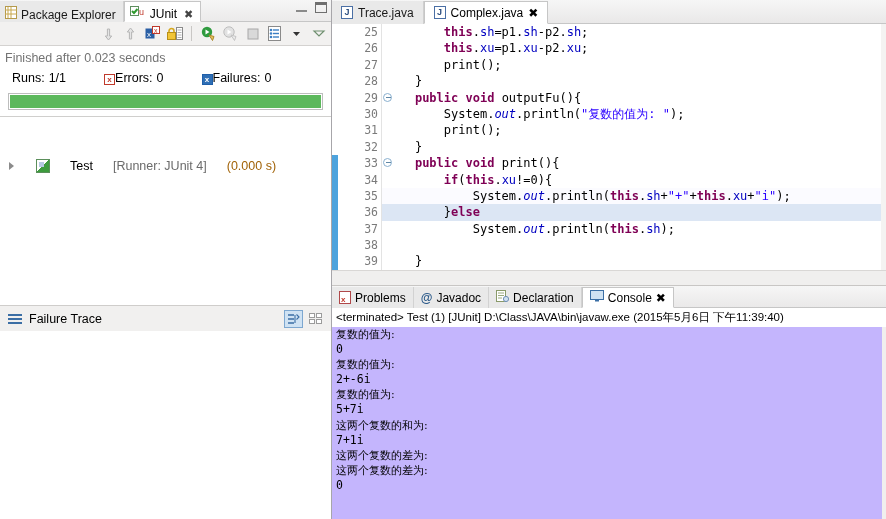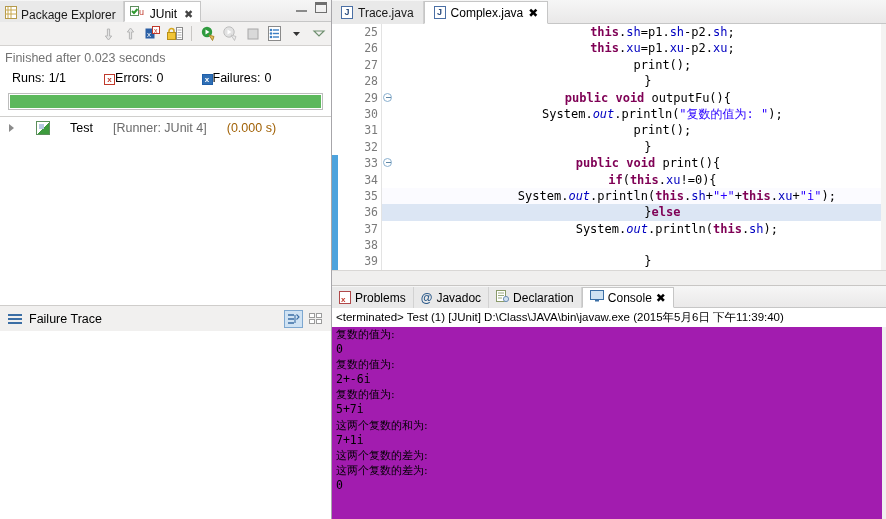--- a/index.html
+++ b/index.html
@@ -76,21 +76,21 @@
           color:#fff; font-size: 8px; line-height: 9px; text-align: center; font-weight: bold; }
 
   .progress-wrap {
     margin: 4px 8px 6px 8px; height: 17px;
     border: 1px solid #bdbdbd; background: #ffffff; padding: 1px;
   }
   .progress-bar { height: 100%; width: 100%; background: #5cb85c; }
 
   .tree-sep { border-top: 1px solid #d0cfcd; }
   .tree-area { flex: 1; background: #ffffff; overflow: hidden; position: relative; }
-  .tree-row { display: flex; align-items: center; gap: 20px; padding: 4px 0 0 9px; font-size: 12.5px; }
+  .tree-row { display: flex; align-items: center; gap: 20px; padding: 4px 0 0 9px; font-size: 12.5px; margin-top: 38px; }
   .tri { width: 0; height: 0; border-left: 5px solid #8b8b8b; border-top: 4px solid transparent; border-bottom: 4px solid transparent; margin-right: 2px; }
   .testicon { width: 14px; height: 14px; background: linear-gradient(135deg,#ffffff 50%,#3d9b3d 50%); border: 1px solid #5b8f5b; position: relative; }
   .testicon:after { content:""; position:absolute; left:2px; top:2px; width:5px; height:5px; background:#b7c9e2; }
   .tree-dim { color: #6b6b6b; }
   .tree-time { color: #a16207; }
 
   .failure-trace {
     height: 26px; background: #f1f0ef; border-top: 1px solid #cfcdcb;
     display: flex; align-items: center; padding-left: 8px; gap: 7px;
     font-size: 12.5px;
@@ -128,21 +128,21 @@
   .chbar .mark { position: absolute; left: 0; width: 6px; background: #4da3dd; }
   .gutter {
     width: 44px; background: #ffffff; color: #7a7a7a;
     font-size: 11.5px; text-align: right; position: relative;
     border-right: 1px solid #e3e3e3;
   }
   .gline { height: 16.4px; line-height: 16.4px; padding-right: 3px; position: relative; }
   .fold { position: absolute; right: -11px; top: 3px; width: 9px; height: 9px;
           border: 1px solid #8ab0cf; border-radius: 50%; background:#fff; }
   .fold:after { content:""; position:absolute; left:1.5px; top:3px; width:5px; height:1px; background:#5f87a6; }
-  .code { flex: 1; position: relative; text-align: center; }
+  .code { flex: 1; position: relative; }
   .cline { height: 16.4px; line-height: 16.4px; white-space: pre; padding-left: 4px; }
   .cline.hl { background: #dce6f4; }
   .cline.hl2 { background: #fbfbff; }
   .kw { color: #7f0055; font-weight: bold; }
   .st { color: #2a00ff; }
   .fld { color: #0000c0; }
   .sf { color: #0000c0; font-style: italic; }
   .pl { color: #000000; }
 
   .ed-bottom {
@@ -158,21 +158,21 @@
               display: flex; align-items: flex-end; border-bottom: 1px solid #c6c6c6; }
   .ctab { height: 21px; display: flex; align-items: center; gap: 4px; padding: 0 7px;
           font-size: 12px; white-space: nowrap; position: relative; top: 1px; border-right:1px solid #d2d2d2; }
   .ctab.inactive { background: #e9e9e9; }
   .ctab.active { background: #ffffff; border-top: 1px solid #c6c6c6; border-left: 1px solid #c6c6c6;
                  border-right: 1px solid #c6c6c6; border-bottom: 1px solid #ffffff; }
   .pricon { width: 12px; height: 13px; background: #fff; border: 1px solid #b0484a; position: relative; }
   .pricon:after { content:"x"; position:absolute; left:1px; bottom:-1px; font-size:8px; color:#c0392b; font-weight:bold; }
   .atsym { font-size: 12px; color: #2c5a8a; font-weight: bold; }
 
-  .console-body { flex: 1; background: #a21caf; overflow: hidden; position: relative;
+  .console-body { flex: 1; background: #c4b5fd; overflow: hidden; position: relative;
                   font-family: "DejaVu Sans Mono", monospace; font-size: 11.5px; }
   .cterm { padding: 2px 0 1px 4px; font-size: 11.5px; color: #000;
            font-family: "Liberation Sans", sans-serif; border-bottom: 1px solid #ffffff; }
   .coline { height: 15.1px; line-height: 15.1px; padding-left: 4px; white-space: pre; }
   .coline.cjk { font-family: "DejaVu Sans", sans-serif; font-size: 11px; }
 
   
   .vscroll-right { position: absolute; right: 0; top: 0; width: 4px; height: 100%; background: #f0efee; }
   .sb-col { width: 5px; background: #f4f3f2; }
 </style>

